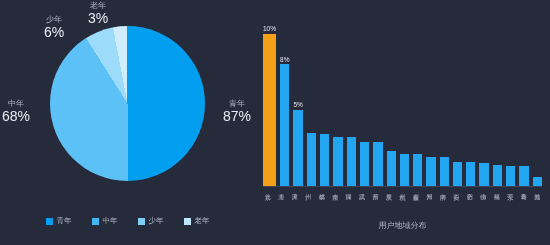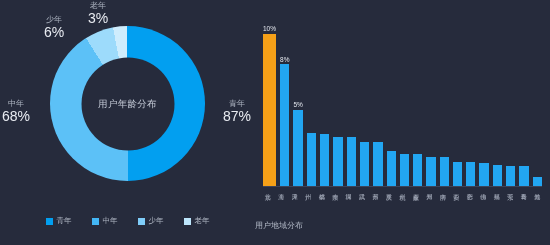--- a/index.html
+++ b/index.html
@@ -176,36 +176,34 @@
     writing-mode: vertical-rl;
     text-orientation: upright;
     line-height: 1.02;
     letter-spacing: 0;
   }
   .bars-title {
     position: absolute;
     left: 0;
     right: 0;
     top: 220px;
+    text-align: center;
     font-size: 8px;
     color: #b4bbc8;
   }
 </style>
 </head>
 <body>
 
 <div id="dashboard">
 
   <section class="panel-donut">
 
     <div class="donut-wrap">
       <div class="donut-ring" id="donut-ring" style="background: conic-gradient(rgb(2, 159, 240) 0deg, rgb(2, 159, 240) 180deg, rgb(92, 193, 247) 180deg, rgb(92, 193, 247) 327.6deg, rgb(157, 219, 251) 327.6deg, rgb(157, 219, 251) 349.2deg, rgb(207, 237, 253) 349.2deg, rgb(207, 237, 253) 360deg);"></div>
-      <div class="donut-hole">
-        <span class="donut-center-text">用户年龄分布</span>
-      </div>
     </div>
 
     <div class="donut-label lbl-youth">
       <span class="lbl-name">青年</span>
       <span class="lbl-val">87%</span>
     </div>
 
     <div class="donut-label lbl-middle">
       <span class="lbl-name">中年</span>
       <span class="lbl-val">68%</span>

